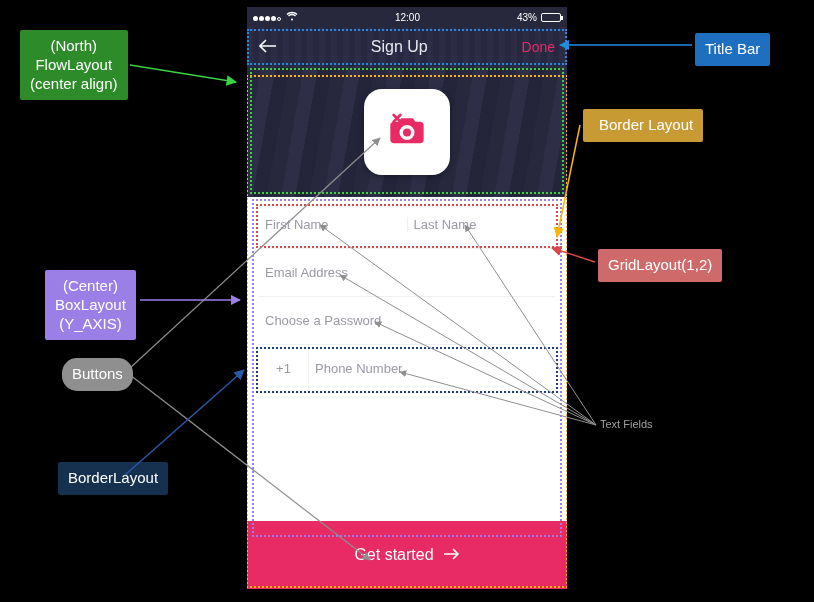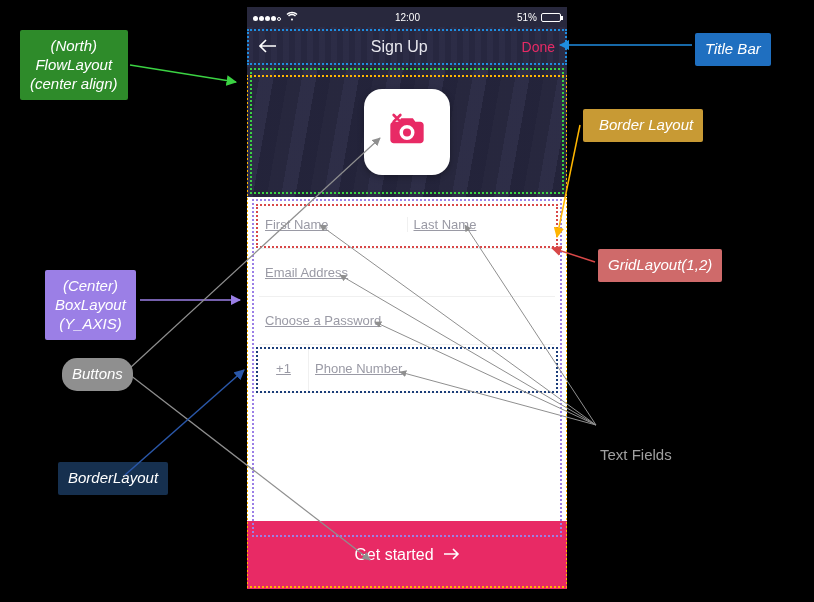--- a/index.html
+++ b/index.html
@@ -76,21 +76,20 @@
     background:#fff;
     padding: 4px 12px 0 12px;
   }
   .row {
     height:48px;
     border-bottom:1px solid #f0f0f0;
     display:flex;
     align-items:center;
     font-size:13px;
     color:#9a9aa5;
-    text-decoration:underline;
   }
   .grid12 { display:flex; }
   .grid12 .cell { flex:1; padding-left:6px; }
   .grid12 .cell:first-child { border-right:1px solid #f0f0f0; }
   .picker {
     width:50px;
     text-align:center;
     color:#9a9aa5;
     border-right:1px solid #f0f0f0;
     height:100%;
@@ -124,27 +123,25 @@
   
   .label {
     position:absolute;
     color:#fff;
     font-size:15px;
     padding:7px 10px;
     line-height:1.25;
     border-radius:2px;
     box-shadow: 2px 2px 4px rgba(0,0,0,.5);
     white-space:pre;
-    font-style:italic;
   }
   .plain-label {
     position:absolute;
     color:#a0a0a0;
-    font-size:15px;
-    margin-top:28px;
+    font-size:11px;
   }
 
   
   .overlay {
     position:absolute;
     left:0; top:0;
     width:814px; height:602px;
     pointer-events:none;
   }
 </style>
@@ -159,21 +156,21 @@
         <span></span><span></span><span></span><span></span><span class="hollow"></span>
       </span>
       <span class="wifi">
         <svg width="12" height="10" viewBox="0 0 12 10">
             <path fill="#fff" d="M6 9.5c.6 0 1-.5 1-1s-.4-1-1-1-1 .5-1 1 .4 1 1 1zM3 5.5c1.7-1.6 4.3-1.6 6 0l1-1C7.6 2.2 4.4 2.2 2 4.5l1 1zM.5 3C3.6 0 8.4 0 11.5 3l-1 1C8 1.7 4 1.7 1.5 4l-1-1z"></path>
           </svg>
       </span>
     </div>
     <div>12:00</div>
     <div class="right">
-      <span>51%</span>
+      <span>43%</span>
       <span class="battery"><span class="fill"></span></span>
     </div>
   </div>
 
   <div class="titlebar">
     <span class="back-arrow">
       <svg width="18" height="14" viewBox="0 0 18 14">
           <path stroke="#fff" stroke-width="1.6" fill="none" d="M17 7H1M7 1 1 7l6 6"></path>
         </svg>
     </span>

